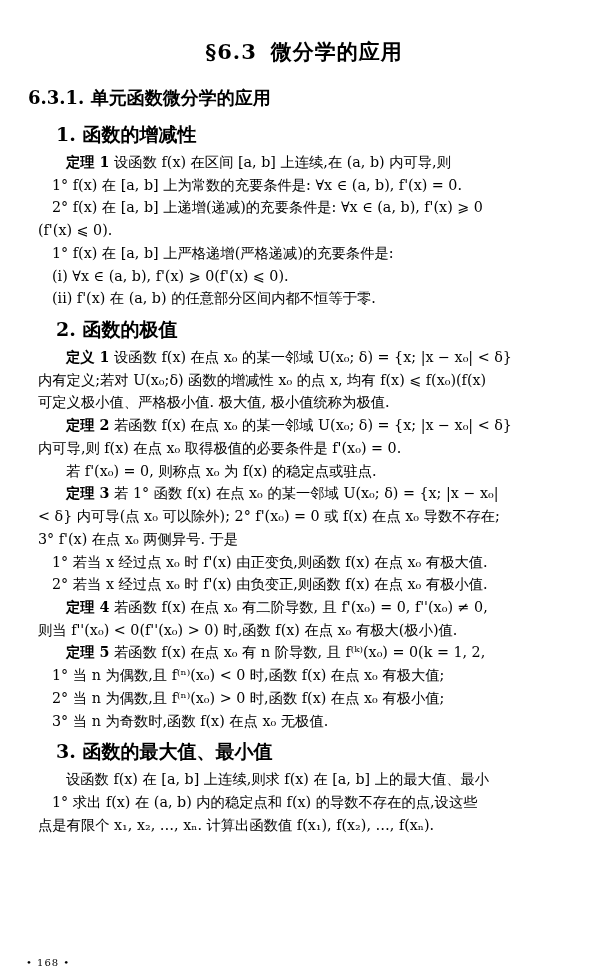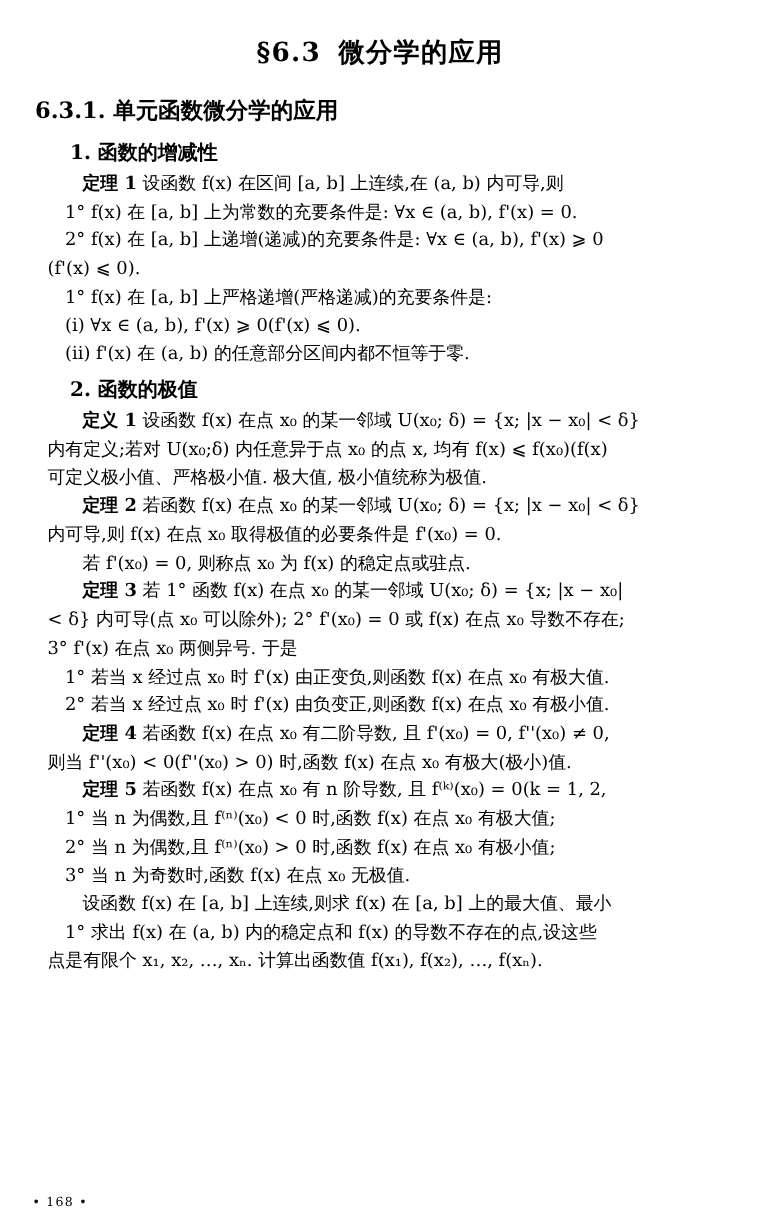--- a/index.html
+++ b/index.html
@@ -12,21 +12,21 @@
     height: 978px;
     font-family: "DejaVu Sans", "Liberation Sans", sans-serif;
     color: #000000;
     position: relative;
     overflow: hidden;
   }
   .page {
     width: 608px;
     height: 978px;
     box-sizing: border-box;
-    padding: 14px 26px 0 26px;
+    padding: 24px 26px 0 26px;
     position: relative;
     filter: contrast(1.12);
   }
   .chapter-title {
     text-align: center;
     font-size: 21px;
     font-weight: bold;
     letter-spacing: 1px;
     margin: 14px 0 20px 0;
     font-family: "DejaVu Serif", "Liberation Serif", serif;
@@ -35,21 +35,21 @@
     margin-right: 14px;
     font-family: "DejaVu Serif", "Liberation Serif", serif;
   }
   .section-title {
     font-size: 18px;
     font-weight: bold;
     margin: 0 0 12px 2px;
     font-family: "DejaVu Serif", "Liberation Serif", serif;
   }
   .subsec {
-    font-size: 16px;
+    font-size: 19px;
     font-weight: bold;
     margin: 7px 0 4px 30px;
     font-family: "DejaVu Serif", "Liberation Serif", serif;
   }
   p.body {
     font-size: 14.3px;
     line-height: 1.52;
     margin: 0 0 1px 12px;
     text-align: justify;
     text-justify: inter-character;
@@ -88,35 +88,36 @@
       <div class="subsec">1. 函数的增减性</div>
       <p class="body indent"><span class="bold">定理 1</span>  设函数 f(x) 在区间 [a, b] 上连续,在 (a, b) 内可导,则</p>
       <p class="body indent2">1° f(x) 在 [a, b] 上为常数的充要条件是: ∀x ∈ (a, b), f'(x) = 0.</p>
       <p class="body indent2">2° f(x) 在 [a, b] 上递增(递减)的充要条件是: ∀x ∈ (a, b), f'(x) ⩾ 0</p>
       <p class="body">(f'(x) ⩽ 0).</p>
       <p class="body indent2">1° f(x) 在 [a, b] 上严格递增(严格递减)的充要条件是:</p>
       <p class="body indent2">(i) ∀x ∈ (a, b), f'(x) ⩾ 0(f'(x) ⩽ 0).</p>
       <p class="body indent2">(ii) f'(x) 在 (a, b) 的任意部分区间内都不恒等于零.</p>
       <div class="subsec">2. 函数的极值</div>
       <p class="body indent"><span class="bold">定义 1</span>  设函数 f(x) 在点 x₀ 的某一邻域 U(x₀; δ) = {x; |x − x₀| &lt; δ}</p>
-      <p class="body">内有定义;若对 U(x₀;δ) 内任意异于点 x₀ 的点 x, 均有 f(x) ⩽ f(x₀)(f(x)</p>
+      <p class="body">内有定义;若对 U(x₀;δ) 函数的增减性 x₀ 的点 x, 均有 f(x) ⩽ f(x₀)(f(x)</p>
       <p class="body">可定义极小值、严格极小值. 极大值, 极小值统称为极值.</p>
       <p class="body indent"><span class="bold">定理 2</span>  若函数 f(x) 在点 x₀ 的某一邻域 U(x₀; δ) = {x; |x − x₀| &lt; δ}</p>
       <p class="body">内可导,则 f(x) 在点 x₀ 取得极值的必要条件是 f'(x₀) = 0.</p>
       <p class="body indent">若 f'(x₀) = 0, 则称点 x₀ 为 f(x) 的稳定点或驻点.</p>
       <p class="body indent"><span class="bold">定理 3</span>  若 1° 函数 f(x) 在点 x₀ 的某一邻域 U(x₀; δ) = {x; |x − x₀|</p>
       <p class="body">&lt; δ} 内可导(点 x₀ 可以除外); 2° f'(x₀) = 0 或 f(x) 在点 x₀ 导数不存在;</p>
       <p class="body">3° f'(x) 在点 x₀ 两侧异号. 于是</p>
       <p class="body indent2">1° 若当 x 经过点 x₀ 时 f'(x) 由正变负,则函数 f(x) 在点 x₀ 有极大值.</p>
       <p class="body indent2">2° 若当 x 经过点 x₀ 时 f'(x) 由负变正,则函数 f(x) 在点 x₀ 有极小值.</p>
       <p class="body indent"><span class="bold">定理 4</span>  若函数 f(x) 在点 x₀ 有二阶导数, 且 f'(x₀) = 0, f''(x₀) ≠ 0,</p>
       <p class="body">则当 f''(x₀) &lt; 0(f''(x₀) &gt; 0) 时,函数 f(x) 在点 x₀ 有极大(极小)值.</p>
       <p class="body indent"><span class="bold">定理 5</span>  若函数 f(x) 在点 x₀ 有 n 阶导数, 且 f⁽ᵏ⁾(x₀) = 0(k = 1, 2,</p>
       <p class="body indent2">1° 当 n 为偶数,且 f⁽ⁿ⁾(x₀) &lt; 0 时,函数 f(x) 在点 x₀ 有极大值;</p>
       <p class="body indent2">2° 当 n 为偶数,且 f⁽ⁿ⁾(x₀) &gt; 0 时,函数 f(x) 在点 x₀ 有极小值;</p>
       <p class="body indent2">3° 当 n 为奇数时,函数 f(x) 在点 x₀ 无极值.</p>
+      <div class="subsec">3. 函数的最大值、最小值</div>
       <p class="body indent">设函数 f(x) 在 [a, b] 上连续,则求 f(x) 在 [a, b] 上的最大值、最小</p>
       <p class="body indent2">1° 求出 f(x) 在 (a, b) 内的稳定点和 f(x) 的导数不存在的点,设这些</p>
       <p class="body">点是有限个 x₁, x₂, …, xₙ. 计算出函数值 f(x₁), f(x₂), …, f(xₙ).</p>
     </div>
 
   <div class="pagenum">• 168 •</div>
 </div>
 
 </body></html>

